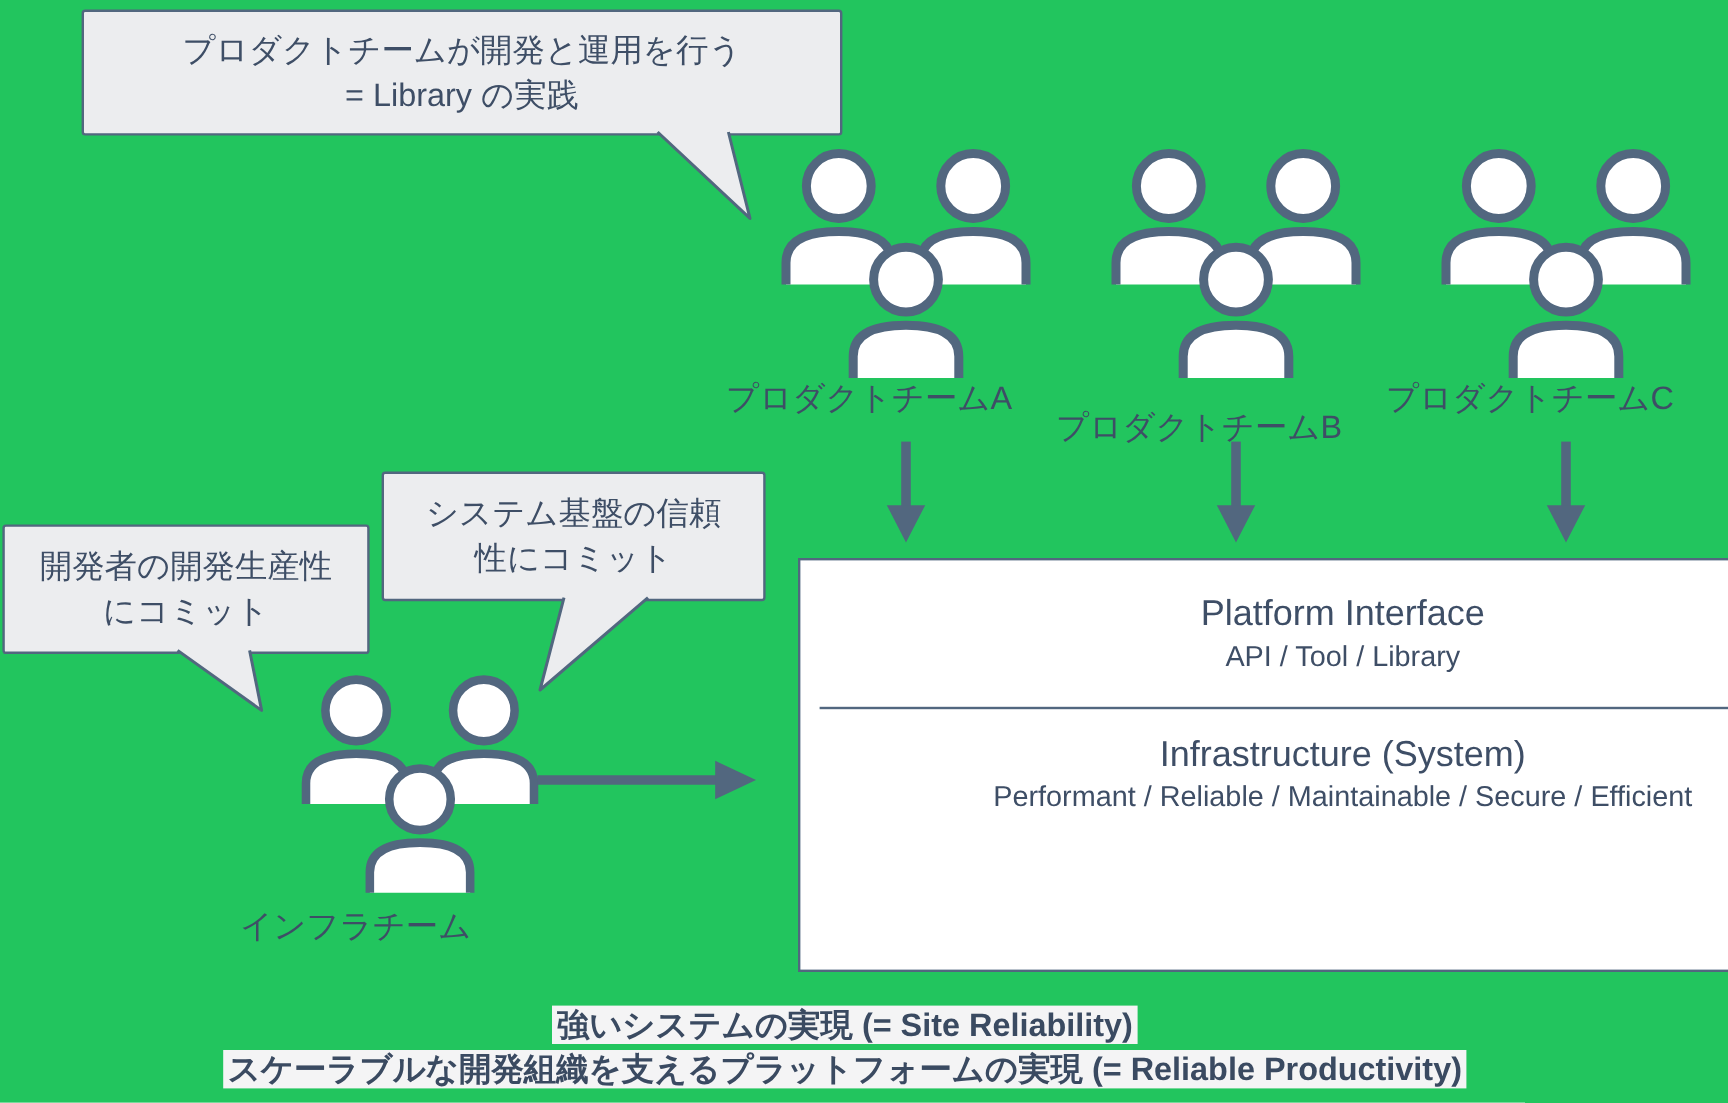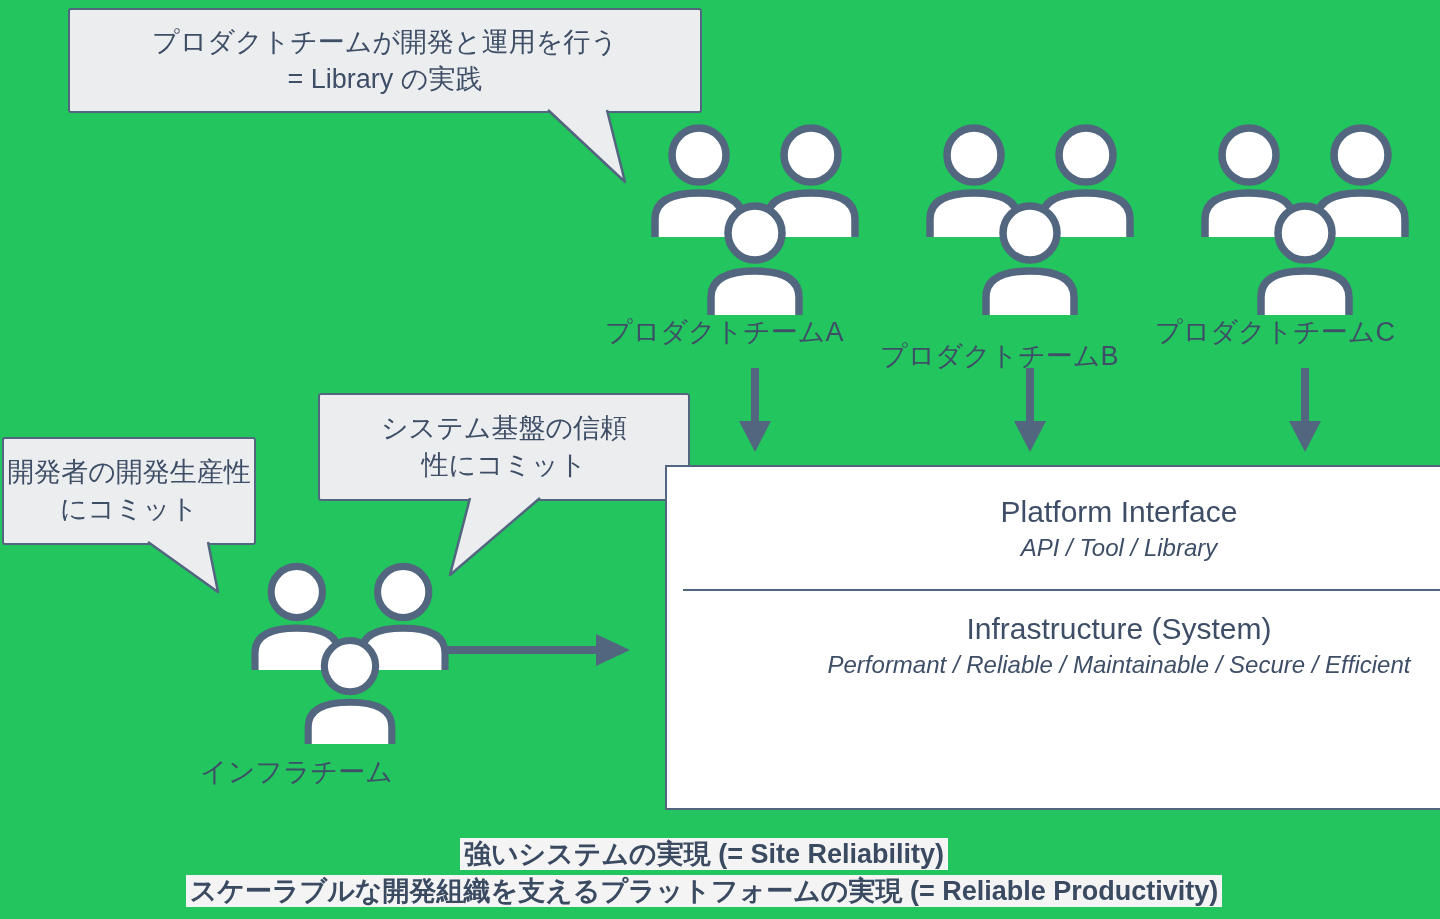--- a/index.html
+++ b/index.html
@@ -19,22 +19,22 @@
     position:absolute;
     background:var(--callout-bg);
     border:2.5px solid var(--accent);
     border-radius:3px;
     display:flex;flex-direction:column;justify-content:center;align-items:center;
     text-align:center;
     font-size:27px;line-height:37px;color:var(--text);
     z-index:1;
   }
   .callout-devops{left:68px;top:8px;width:634px;height:105px;}
-  .callout-productivity{left:2px;top:437px;width:254px;height:108px;}
-  .callout-reliability{left:318px;top:393px;width:372px;height:108px;}
+  .callout-productivity{left:2px;top:437px;width:306px;height:108px;}
+  .callout-reliability{left:318px;top:393px;width:320px;height:108px;}
 
   
   .team-label{
     position:absolute;width:300px;
     font-size:27px;color:var(--text);z-index:1;
   }
   .label-a{left:605px;top:314px;}
   .label-b{left:880px;top:314px;margin-top:24px;}
   .label-c{left:1155px;top:314px;}
   .label-infra{left:200px;top:754px;}
@@ -45,21 +45,21 @@
     border:2.5px solid var(--accent);
     display:grid;grid-template-rows:122px 110px 1fr;
     background:#ffffff;z-index:1;padding-left:16px;
   }
   .stack-row{
     display:flex;flex-direction:column;justify-content:center;align-items:center;
     text-align:center;gap:5px;padding:0 8px;
   }
   .stack-row + .stack-row{border-top:2.5px solid var(--accent);}
   .row-title{font-size:30px;color:var(--text);}
-  .row-sub{font-size:24px;color:var(--text);font-style:italic;}
+  .row-sub{font-size:24px;color:var(--text);}
 
   
   .footer{
     position:absolute;left:0;top:836px;width:1408px;
     text-align:center;font-weight:bold;color:var(--footer-text);
     font-size:27px;line-height:37px;z-index:1;
   }
   .footer .hl{background:var(--highlight);padding:1px 4px;}
 
   

